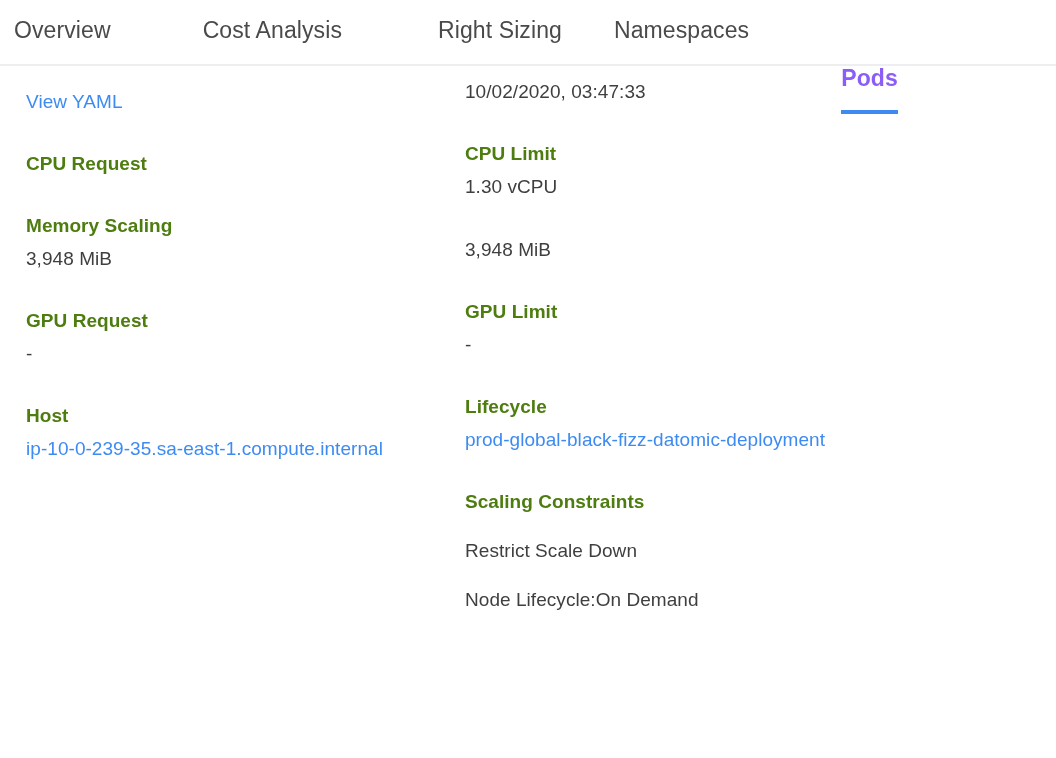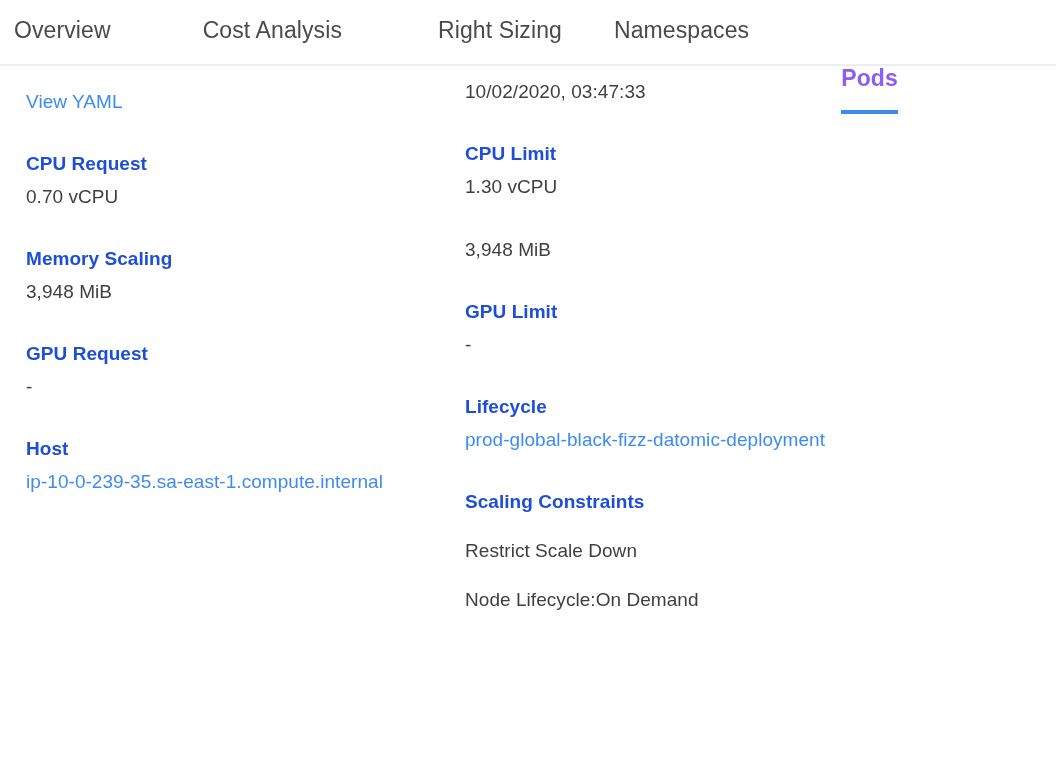--- a/index.html
+++ b/index.html
@@ -83,21 +83,21 @@
   .col-left  { width: 465px; padding-left: 26px; padding-right: 20px; }
   .col-right { width: 591px; padding-left: 0px;  padding-right: 20px; }
 
   .field {
     margin: 0;
     padding: 0;
   }
   .field-label {
     font-size: 19px;
     font-weight: 700;
-    color: #1d4ed8;
+    color: #4d7c0f;
     line-height: 26px;
     letter-spacing: 0.05px;
     margin: 0;
   }
   .field-value {
     font-size: 19px;
     font-weight: 400;
     color: #3f3f3f;
     line-height: 27px;
     letter-spacing: 0.05px;
@@ -152,21 +152,20 @@
 <div class="detail-body">
 
   <div class="col col-left first-row-left">
 
     <div class="field">
       <div class="field-value plain"><a class="link">View YAML</a></div>
     </div>
 
     <div class="field gap-group">
       <div class="field-label">CPU Request</div>
-      <div class="field-value plain gap-sub">0.70 vCPU</div>
     </div>
 
     <div class="field gap-group">
       <div class="field-label">Memory Scaling</div>
       <div class="field-value plain gap-sub">3,948 MiB</div>
     </div>
 
     <div class="field gap-group">
       <div class="field-label">GPU Request</div>
       <div class="field-value plain gap-sub">-</div>

